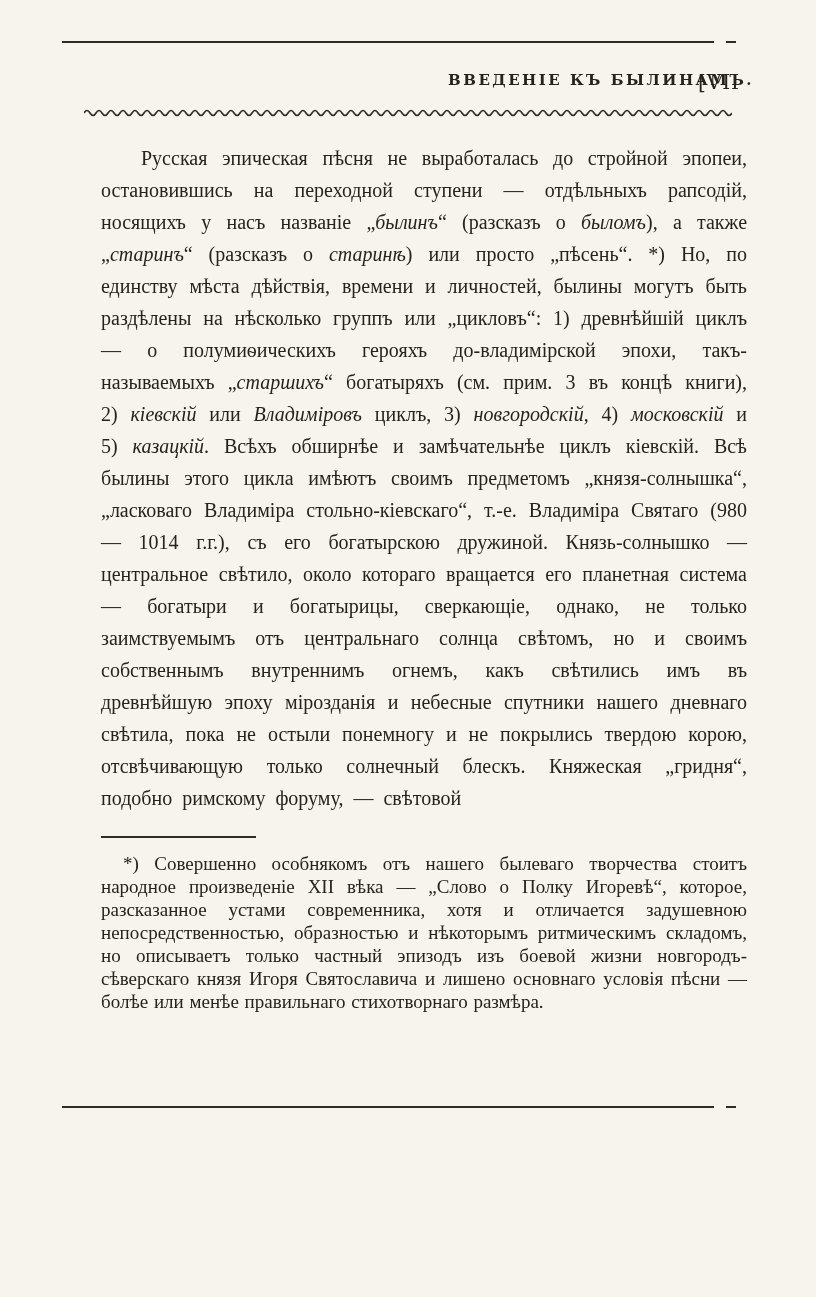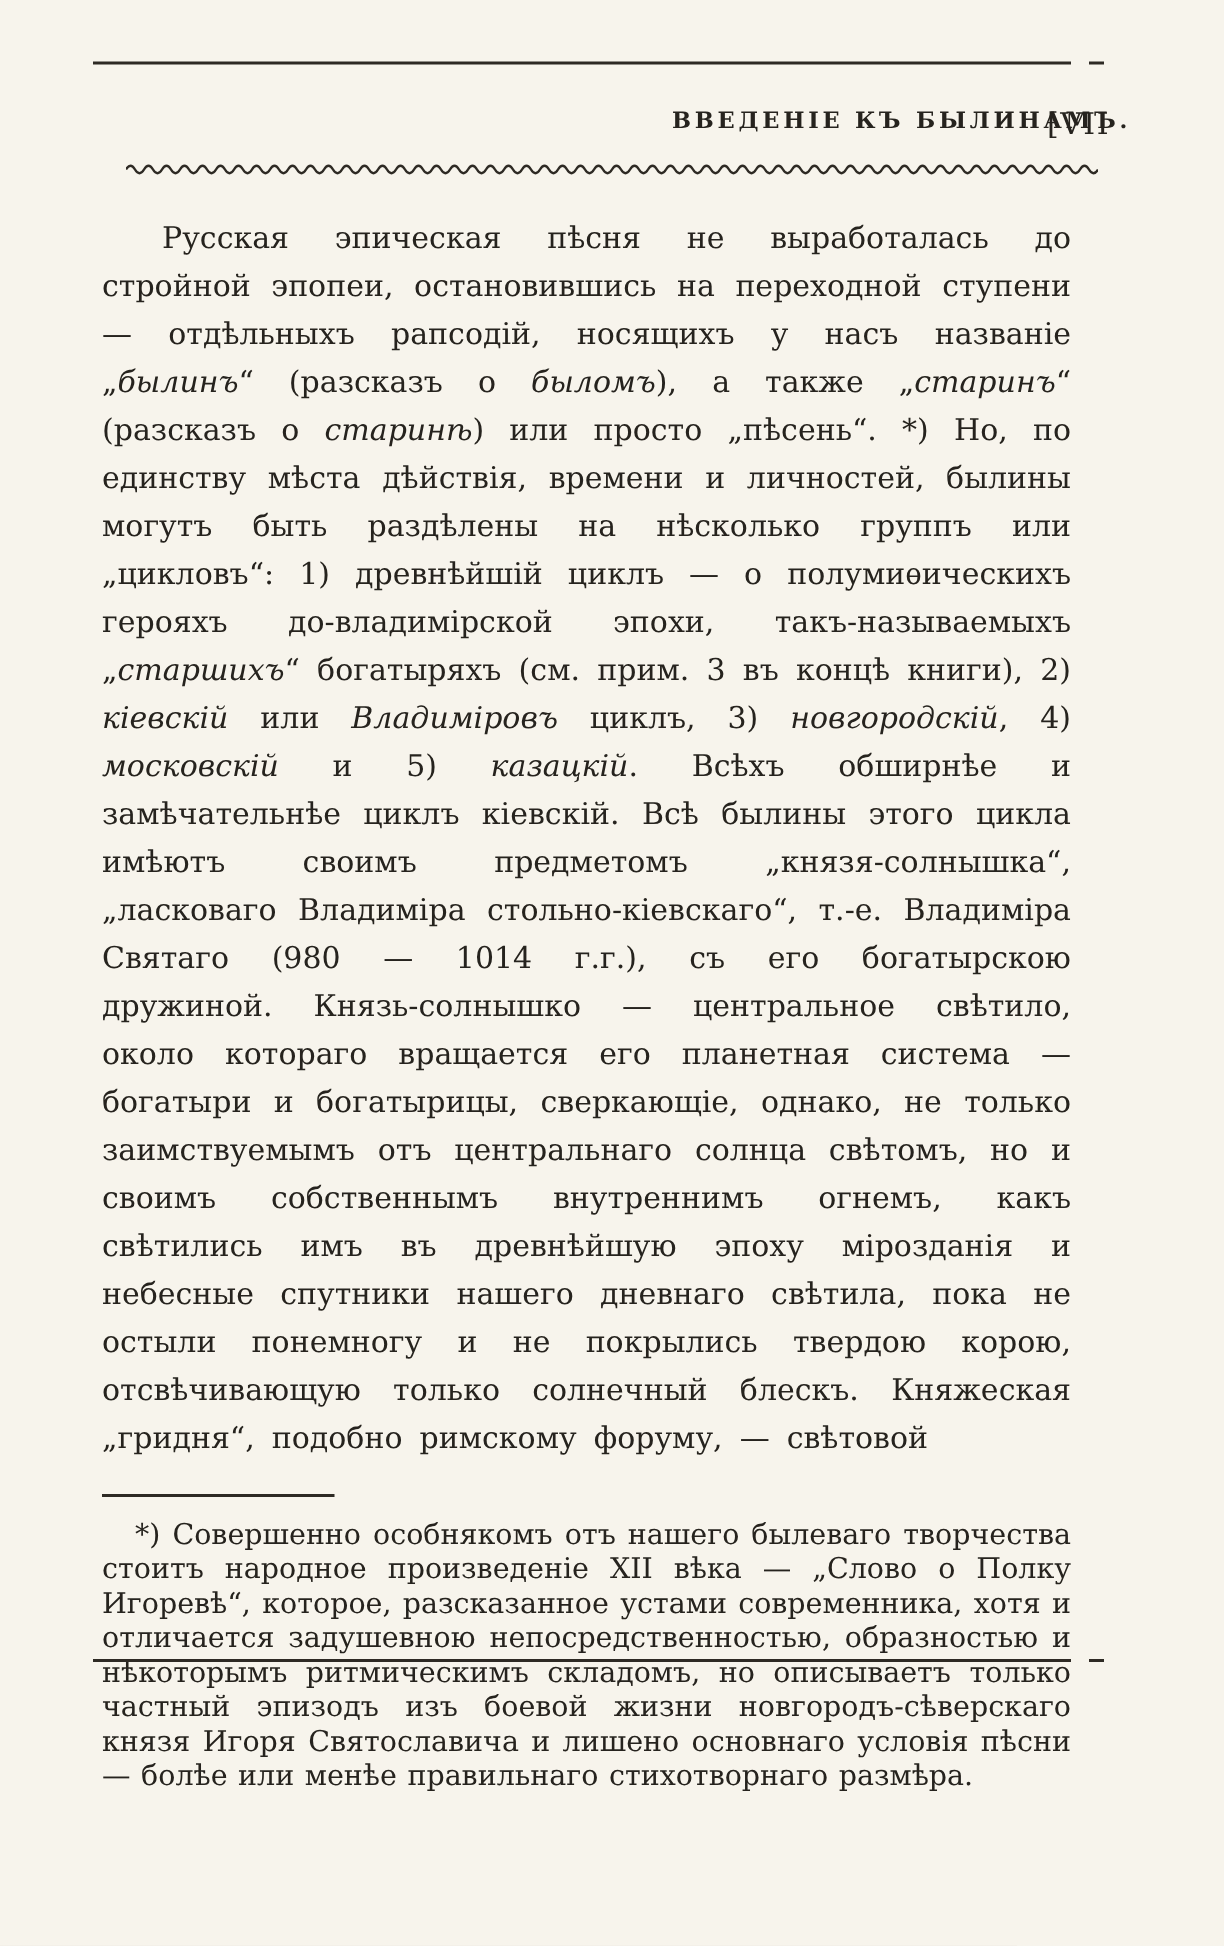--- a/index.html
+++ b/index.html
@@ -51,22 +51,23 @@
     font-weight:normal;
     letter-spacing:1px;
   }
   .wavy{
     position:absolute;
     top:106px; left:84px;
     width:648px; height:12px;
   }
   .content{
     position:absolute;
-    top:142px; left:68px;
+    top:142px; left:101px;
     width:646px;
+    font-family:Liberation Serif, serif;
   }
   .body-text{
     font-size:20px;
     line-height:32px;
     text-align:justify;
     text-indent:40px;
     word-spacing:5px;
   }
   .body-text .it{ font-style:italic; }
   .fn-rule{

